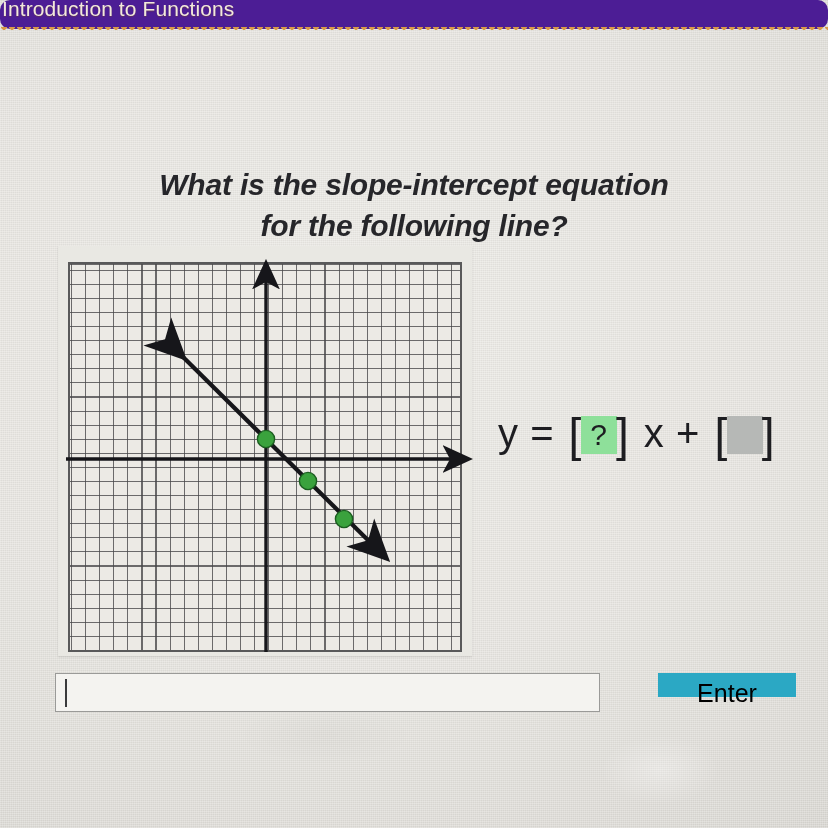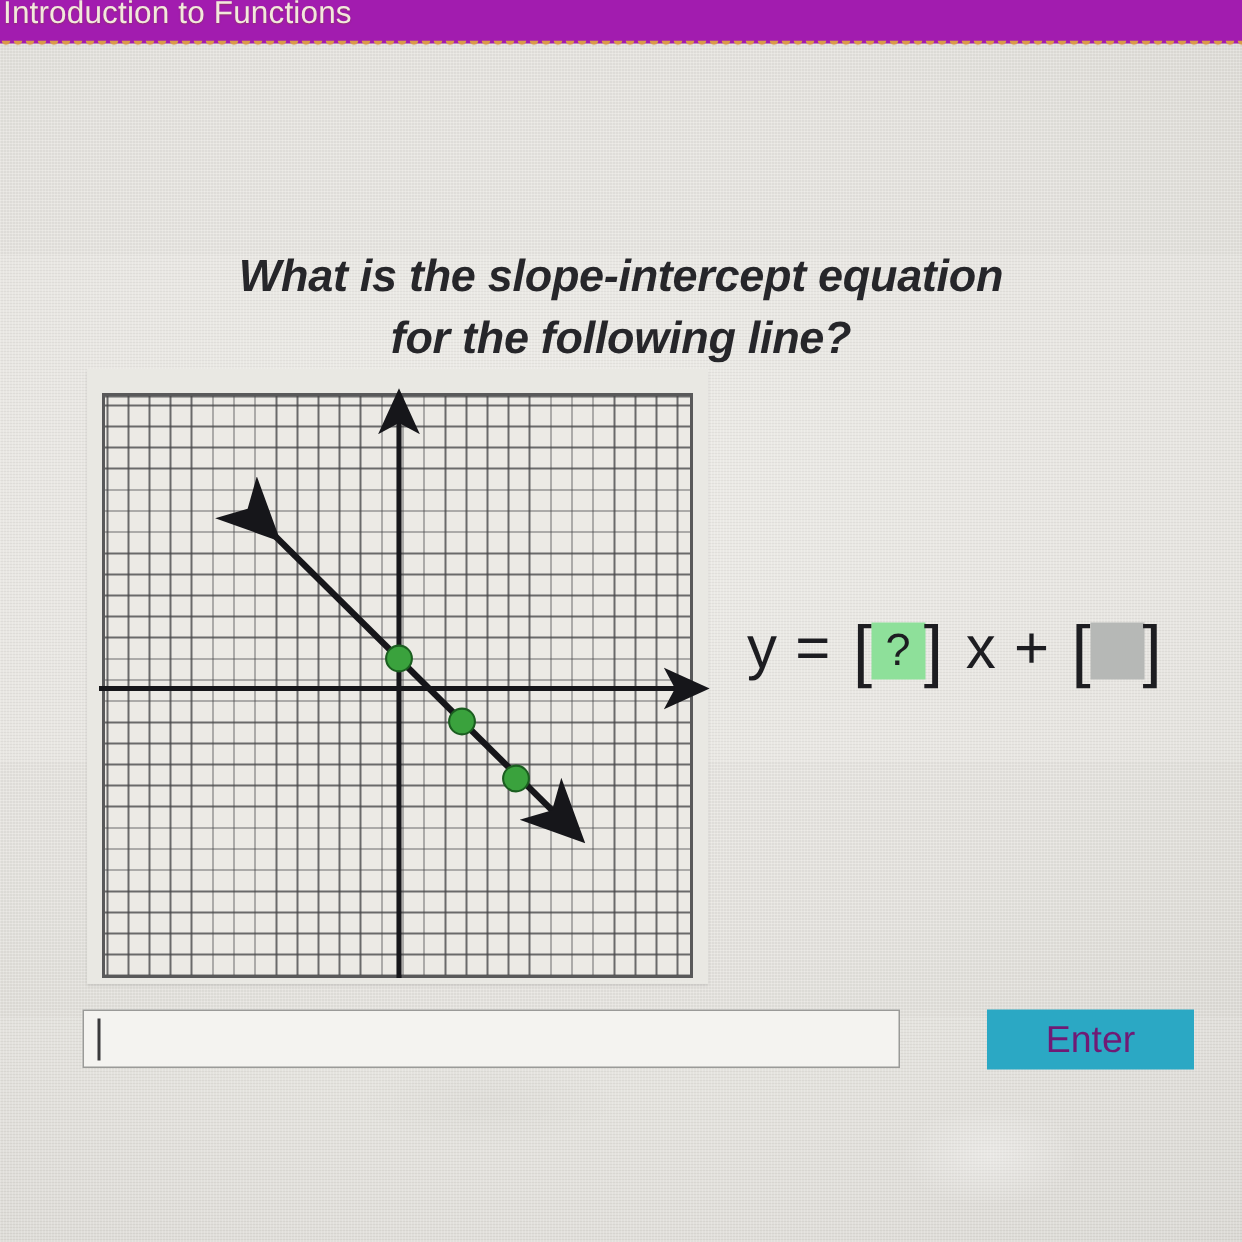--- a/index.html
+++ b/index.html
@@ -37,22 +37,23 @@
     border-radius: 50%;
   }
 
   
   #header-bar {
     position: absolute;
     left: 0;
     top: 0;
     width: 828px;
     height: 29px;
-    background: #a21caf;
+    background: #4c1d95;
     overflow: visible;
+    border-radius: 10px;
   }
   #header-scallop {
     position: absolute;
     left: 0;
     top: 27px;
     width: 828px;
     height: 7px;
     background-image: radial-gradient(circle at 4px 0px, #d99a48 0px, #d99a48 2.6px, rgba(217,154,72,0) 3.1px);
     background-size: 8px 7px;
     background-repeat: repeat-x;
@@ -175,23 +176,23 @@
     top: 5px;
     width: 2px;
     height: 28px;
     background: #3a3a3c;
   }
   #enter-button {
     position: absolute;
     left: 658px;
     top: 673px;
     width: 138px;
-    height: 40px;
+    height: 24px;
     background: #2ba8c4;
-    color: #701a75;
+    color: #000000;
     font-size: 25px;
     line-height: 40px;
     text-align: center;
     box-sizing: border-box;
   }
 </style>
 </head>
 <body>
 
 <div id="photo-surface"></div>

